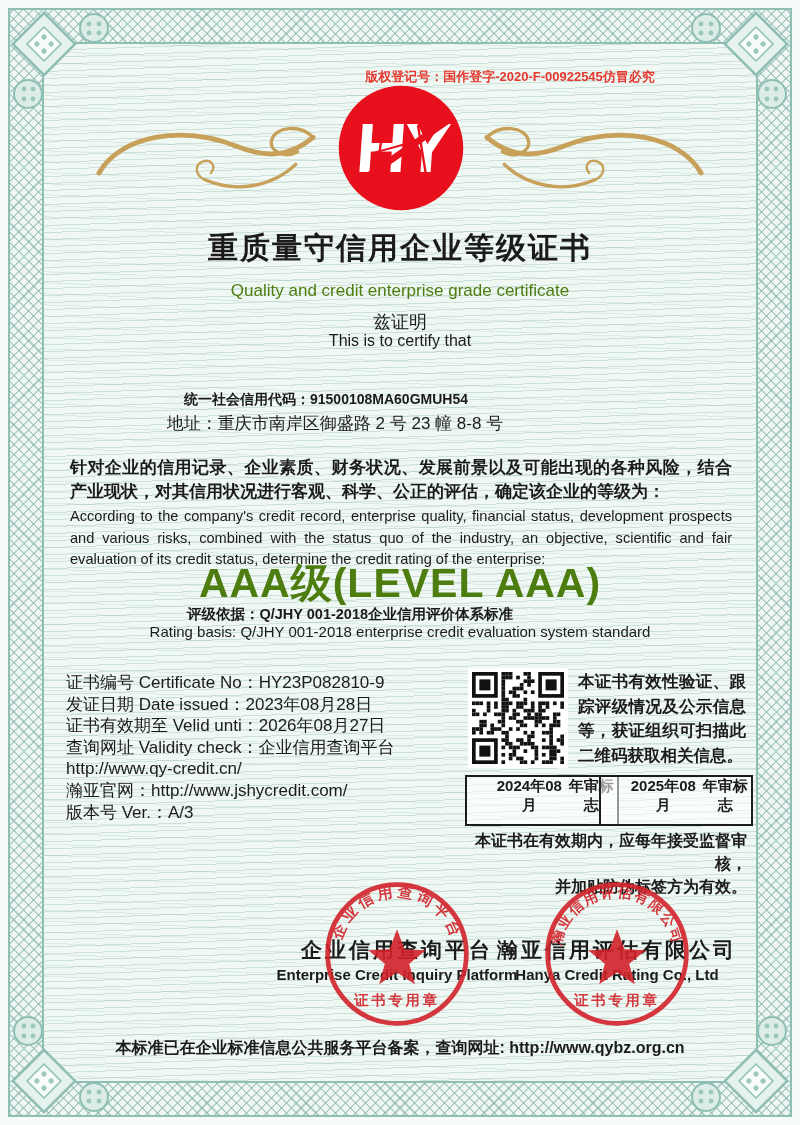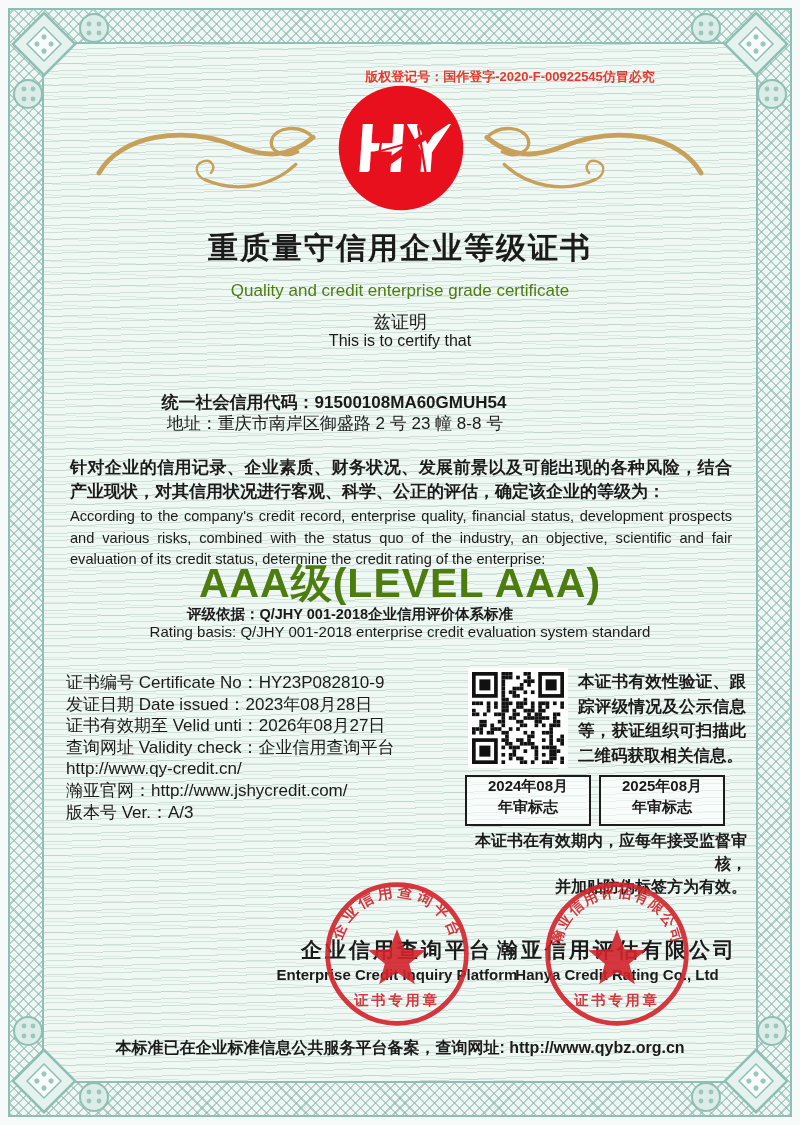--- a/index.html
+++ b/index.html
@@ -41,38 +41,38 @@
   .logo{left:335px;top:82px;width:132px;height:132px;}
   .flourish{top:120px;width:238px;height:82px;}
   .flourish.left{left:88px;}
   .flourish.right{left:474px;transform:scaleX(-1);}
 
   .title-cn{left:0;top:228px;width:800px;font-size:30px;font-weight:700;letter-spacing:2px;}
   .title-en{left:0;top:281px;width:800px;font-size:17px;color:#4d7c0f;}
   .certify-cn{left:0;top:310px;width:800px;font-size:18px;font-weight:400;}
   .certify-en{left:0;top:332px;width:800px;font-size:16px;}
   .company{left:0;top:356px;width:800px;font-size:27px;font-weight:800;}
-  .code-line{left:8px;top:391px;width:652px;font-size:17px;font-weight:600;}
+  .code-line{left:0;top:391px;width:652px;font-size:14px;font-weight:600;}
   .addr-line{left:0;top:412px;width:670px;font-size:17px;font-weight:400;}
 
   .para-cn{left:70px;top:456px;width:662px;font-size:17px;font-weight:600;line-height:1.42;text-align:justify;}
   .para-en{left:70px;top:506px;width:662px;font-size:14.6px;line-height:1.48;text-align:justify;}
 
   .grade{left:0;top:556px;width:800px;font-size:41px;font-weight:800;color:#4d7c0f;letter-spacing:1px;}
   .basis-cn{left:0;top:605px;width:700px;font-size:14.5px;font-weight:600;}
   .basis-en{left:0;top:623px;width:800px;font-size:15px;}
 
   .details{left:66px;top:672px;width:390px;font-size:17px;font-weight:500;line-height:21.6px;}
   .details div{white-space:nowrap;}
 
   .qr-box{left:468px;top:668px;width:100px;height:100px;background:#fff;}
   .qr-note{left:578px;top:669px;width:168px;font-size:16.5px;font-weight:600;line-height:24.6px;text-align:justify;}
 
   .annual{top:775px;width:122px;height:47px;border:2px solid #1c1c1c;background:rgba(255,255,255,.55);
-          display:flex;flex-direction:column;justify-content:flex-start;gap:2px;text-align:center;}
+          display:flex;flex-direction:row;justify-content:center;gap:2px;text-align:center;padding-left:28px;}
   .annual .l1{font-size:15px;font-weight:700;}
   .annual .l2{font-size:15px;font-weight:600;}
   .annual.a1{left:465px;}
   .annual.a2{left:599px;}
 
   .validity{left:455px;top:829px;width:292px;font-size:16px;font-weight:700;line-height:1.45;text-align:right;}
 
   .issuer{top:878px;width:250px;height:160px;}
   .issuer.i1{left:272px;}
   .issuer.i2{left:492px;}

